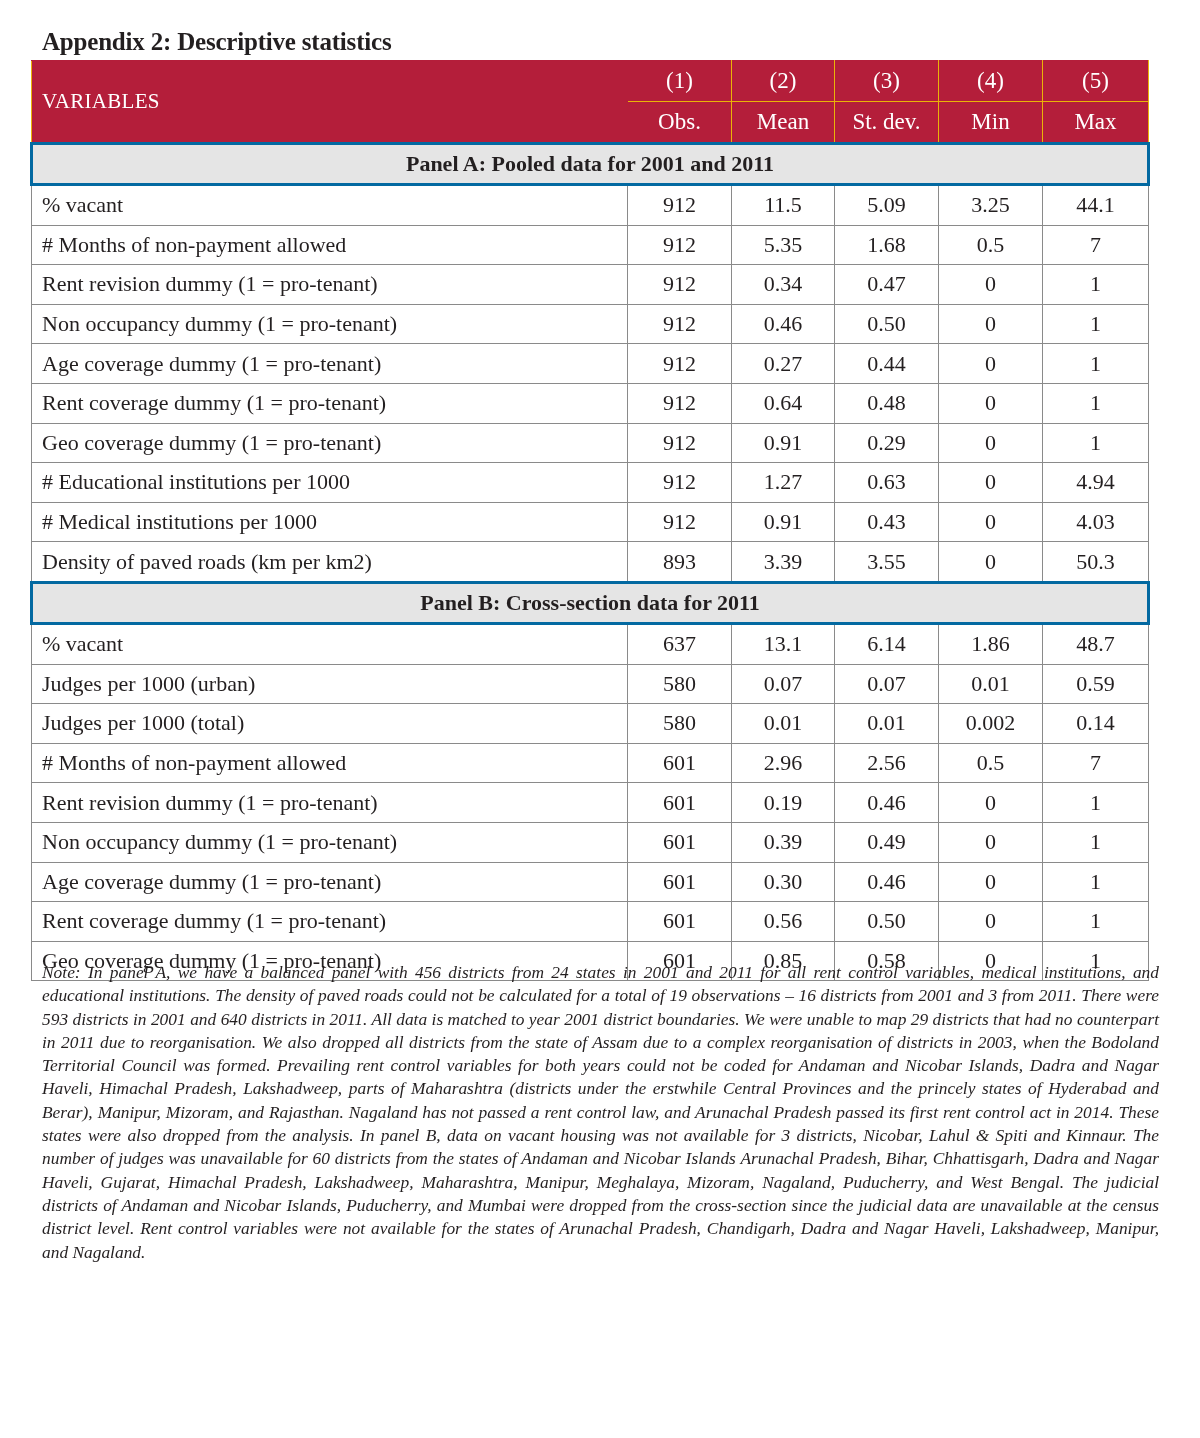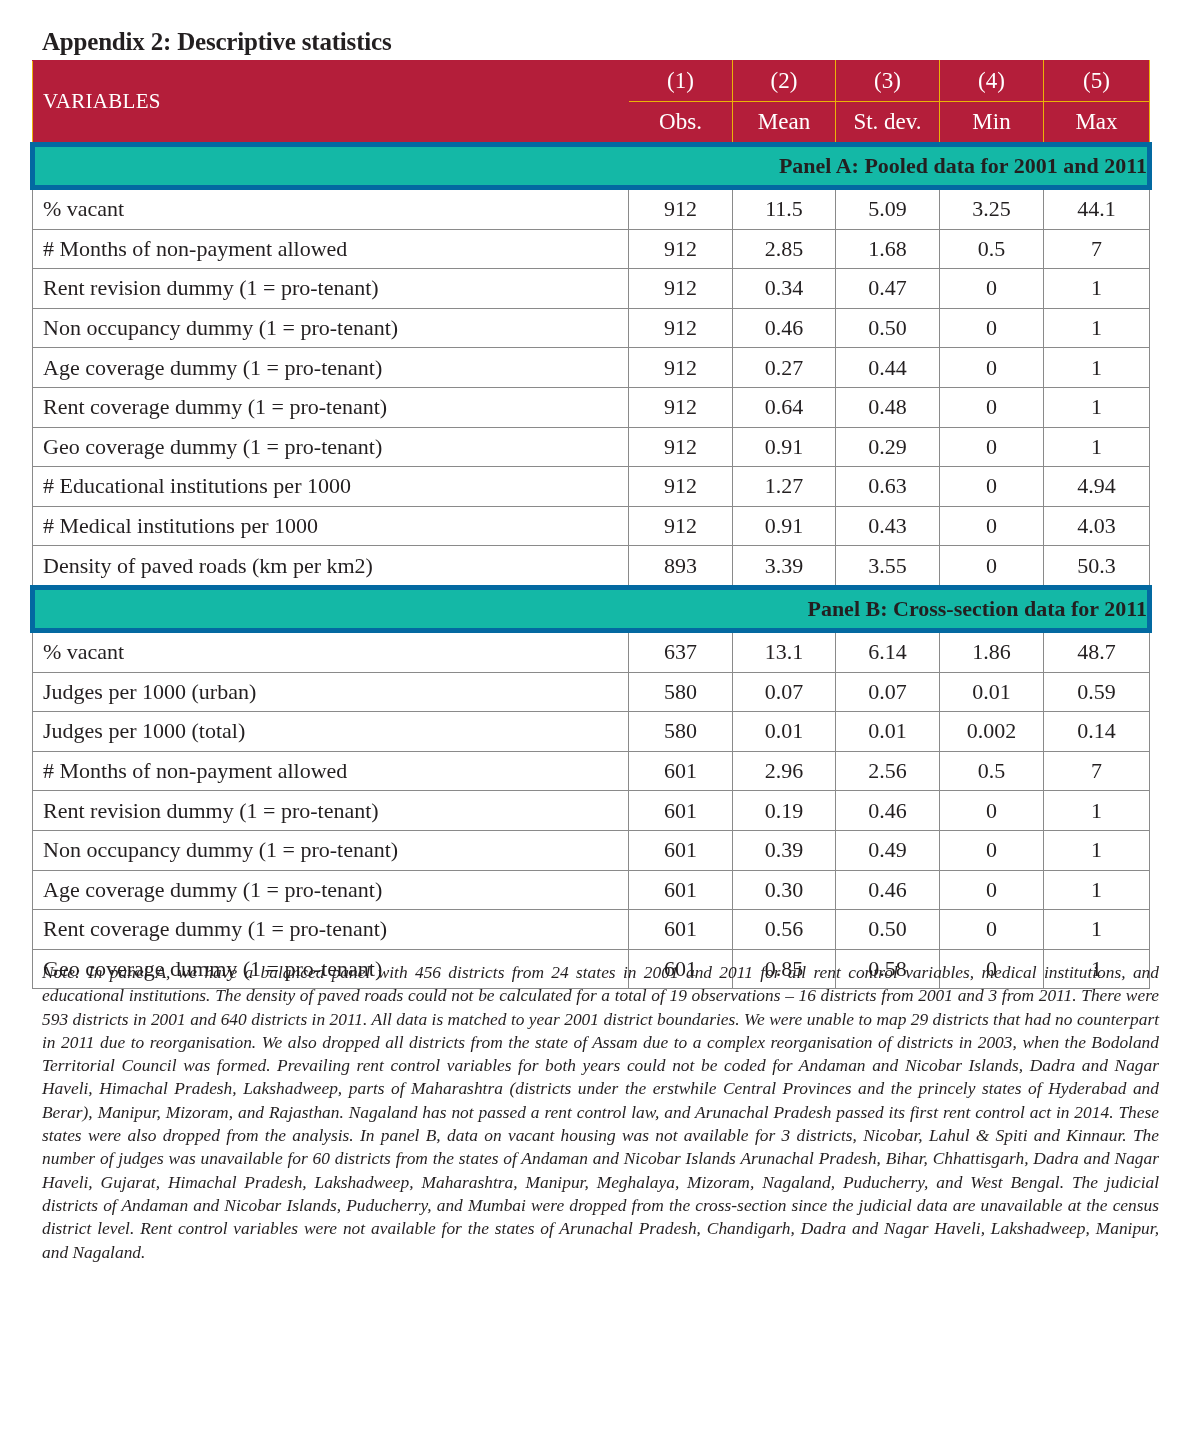--- a/index.html
+++ b/index.html
@@ -25,22 +25,22 @@
     background: #b41e3a; color: #ffffff; font-weight: normal;
     font-size: 23px; text-align: center; height: 40px; padding: 0;
     border: 1px solid #eab308;
   }
   thead th.var-head {
     text-align: left; padding-left: 10px; font-size: 21px; letter-spacing: 0.3px;
     border-right: 1px solid #b41e3a;
   }
   thead tr:first-child th { border-top: 1px solid #b41e3a; }
   tr.panel td {
-    background: #14b8a6; font-weight: bold; text-align: right;
-    font-size: 22px; height: 38px; padding: 0; border: 5px solid #0369a1;
+    background: #e5e5e5; font-weight: bold; text-align: center;
+    font-size: 22px; height: 38px; padding: 0; border: 3px solid #0369a1;
   }
   tbody td {
     font-size: 22px; height: 38.6px; padding: 0; border: 1px solid #8a8a8a;
     text-align: center;
   }
   tbody td.var { text-align: left; padding-left: 10px; }
   .note {
     position: absolute; left: 42px; top: 961px; width: 1117px;
     font-family: "Liberation Serif", "DejaVu Serif", serif; font-style: italic;
     font-size: 17.4px; line-height: 23.3px; text-align: justify; color: #231f20;
@@ -85,21 +85,21 @@
         <td class="var">% vacant</td>
         <td>912</td>
         <td>11.5</td>
         <td>5.09</td>
         <td>3.25</td>
         <td>44.1</td>
       </tr>
       <tr>
         <td class="var"># Months of non-payment allowed</td>
         <td>912</td>
-        <td>2.85</td>
+        <td>5.35</td>
         <td>1.68</td>
         <td>0.5</td>
         <td>7</td>
       </tr>
       <tr>
         <td class="var">Rent revision dummy (1 = pro-tenant)</td>
         <td>912</td>
         <td>0.34</td>
         <td>0.47</td>
         <td>0</td>

